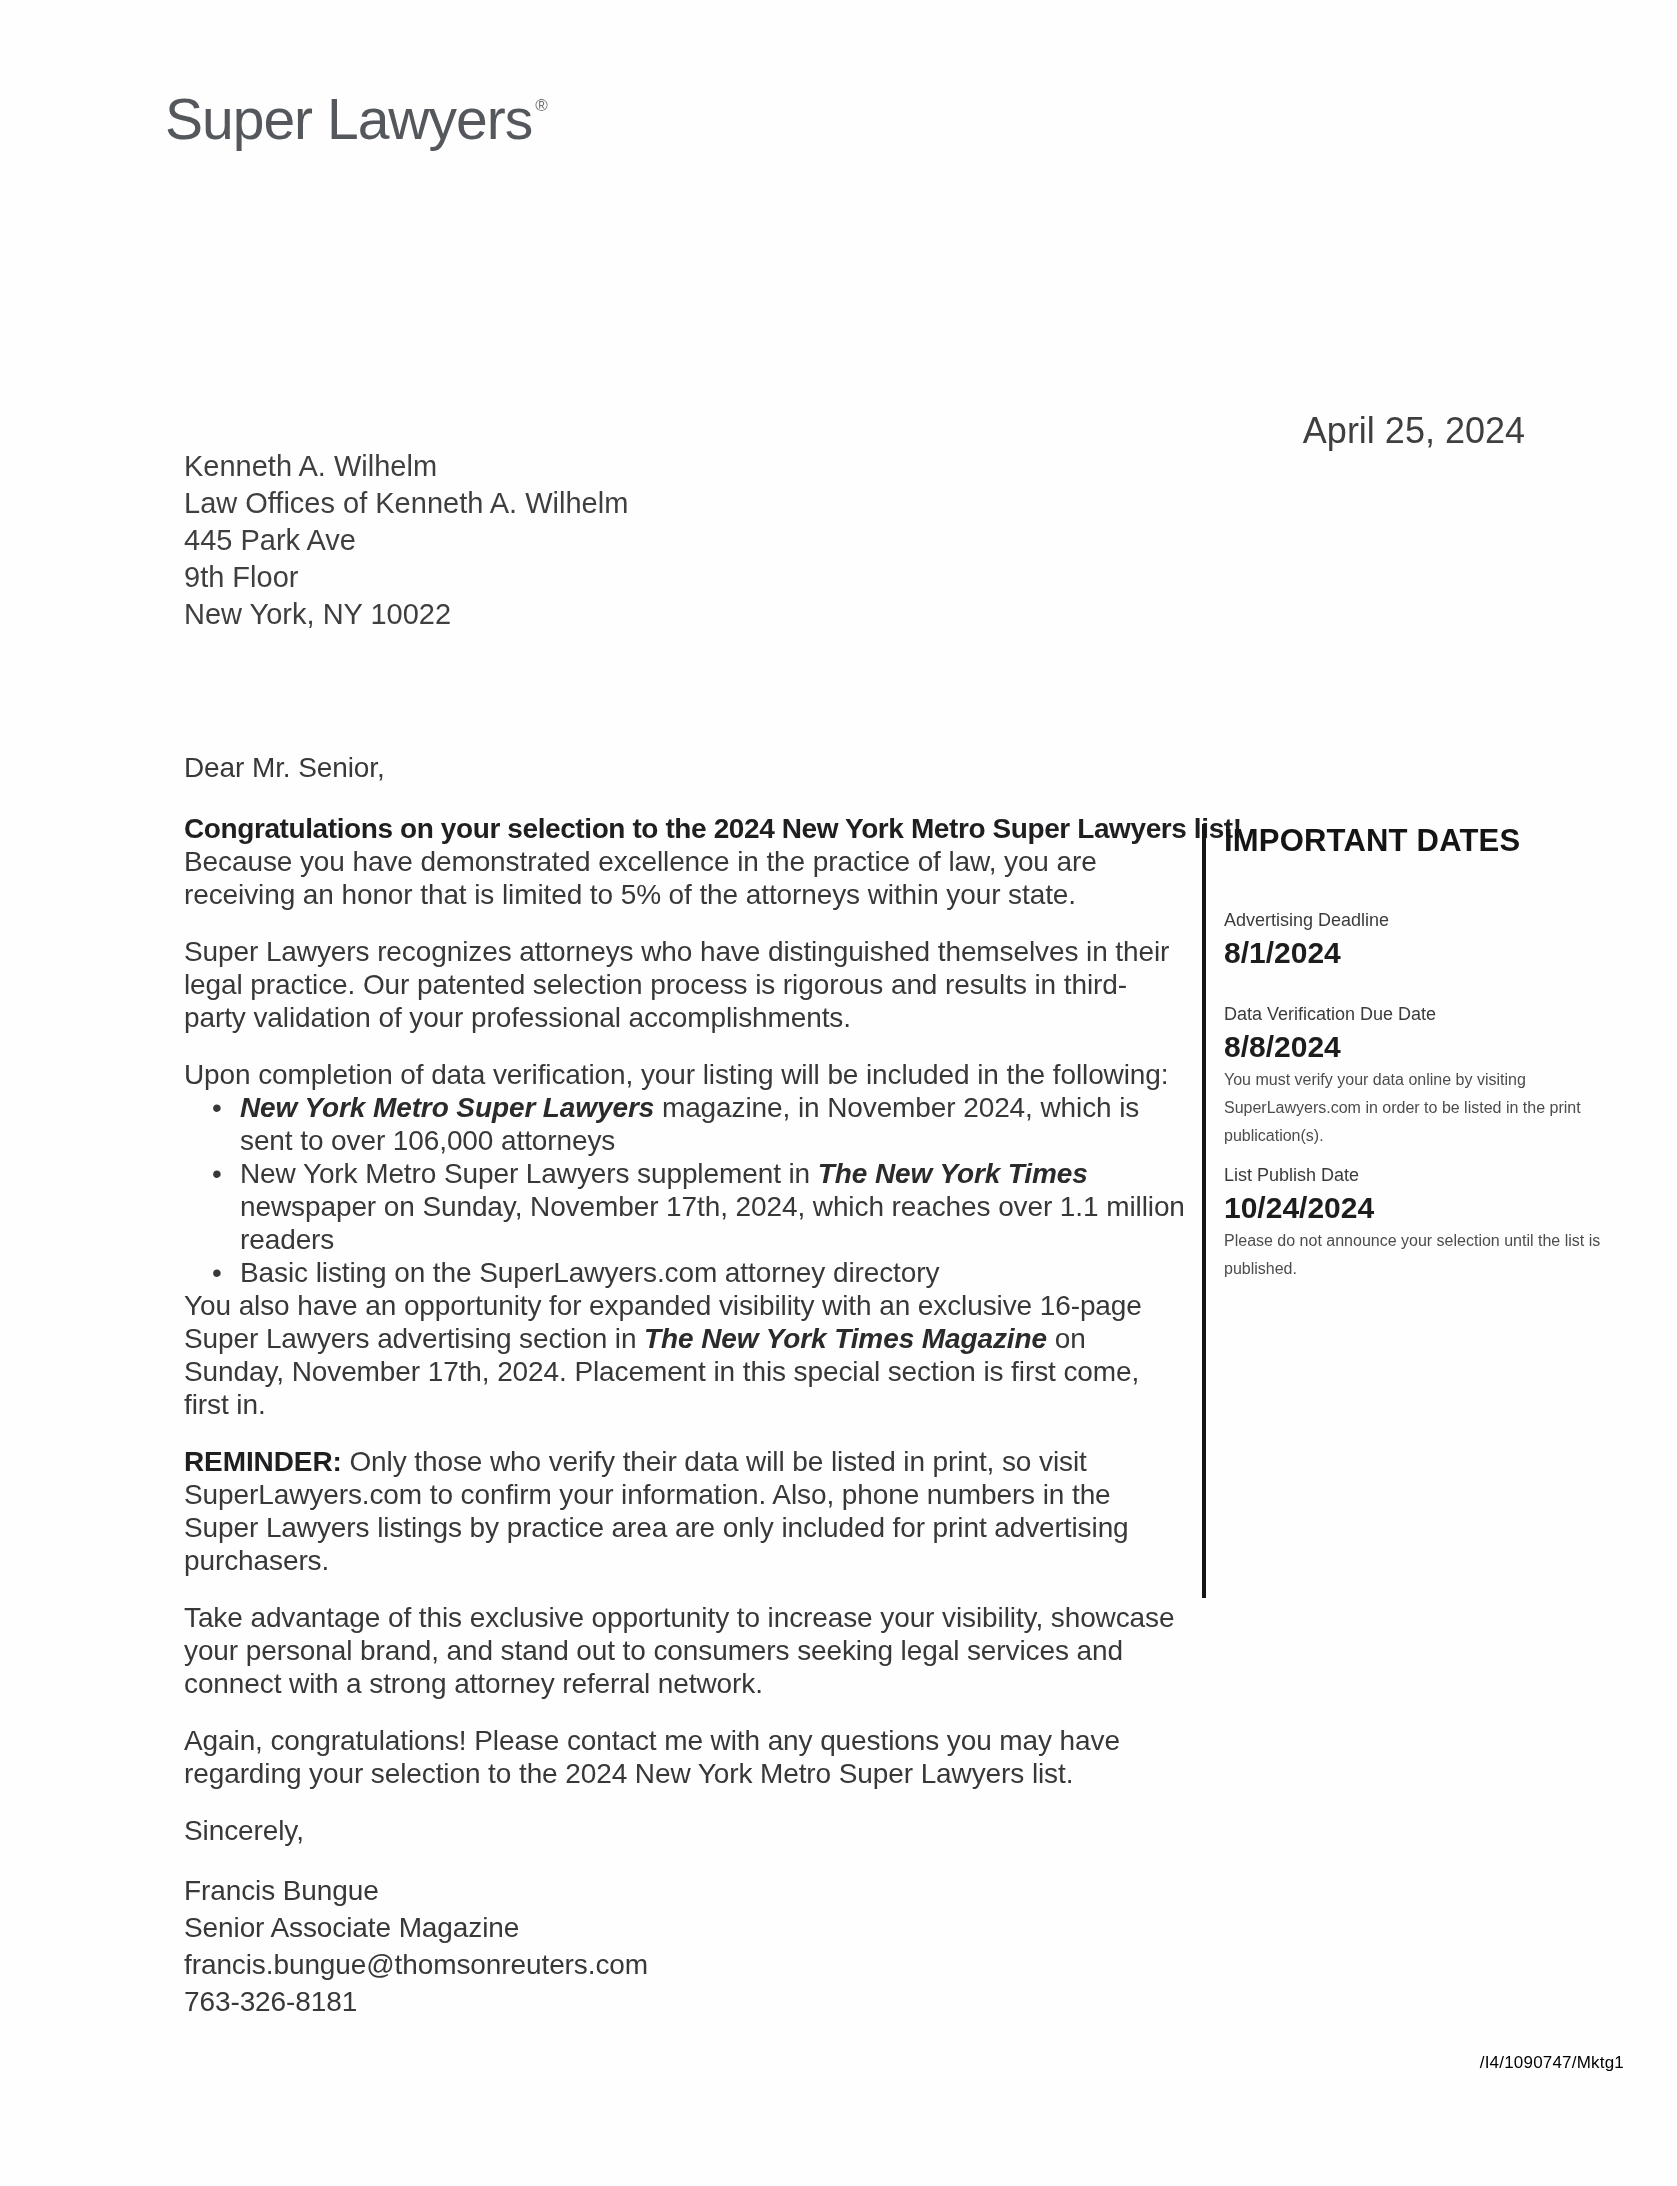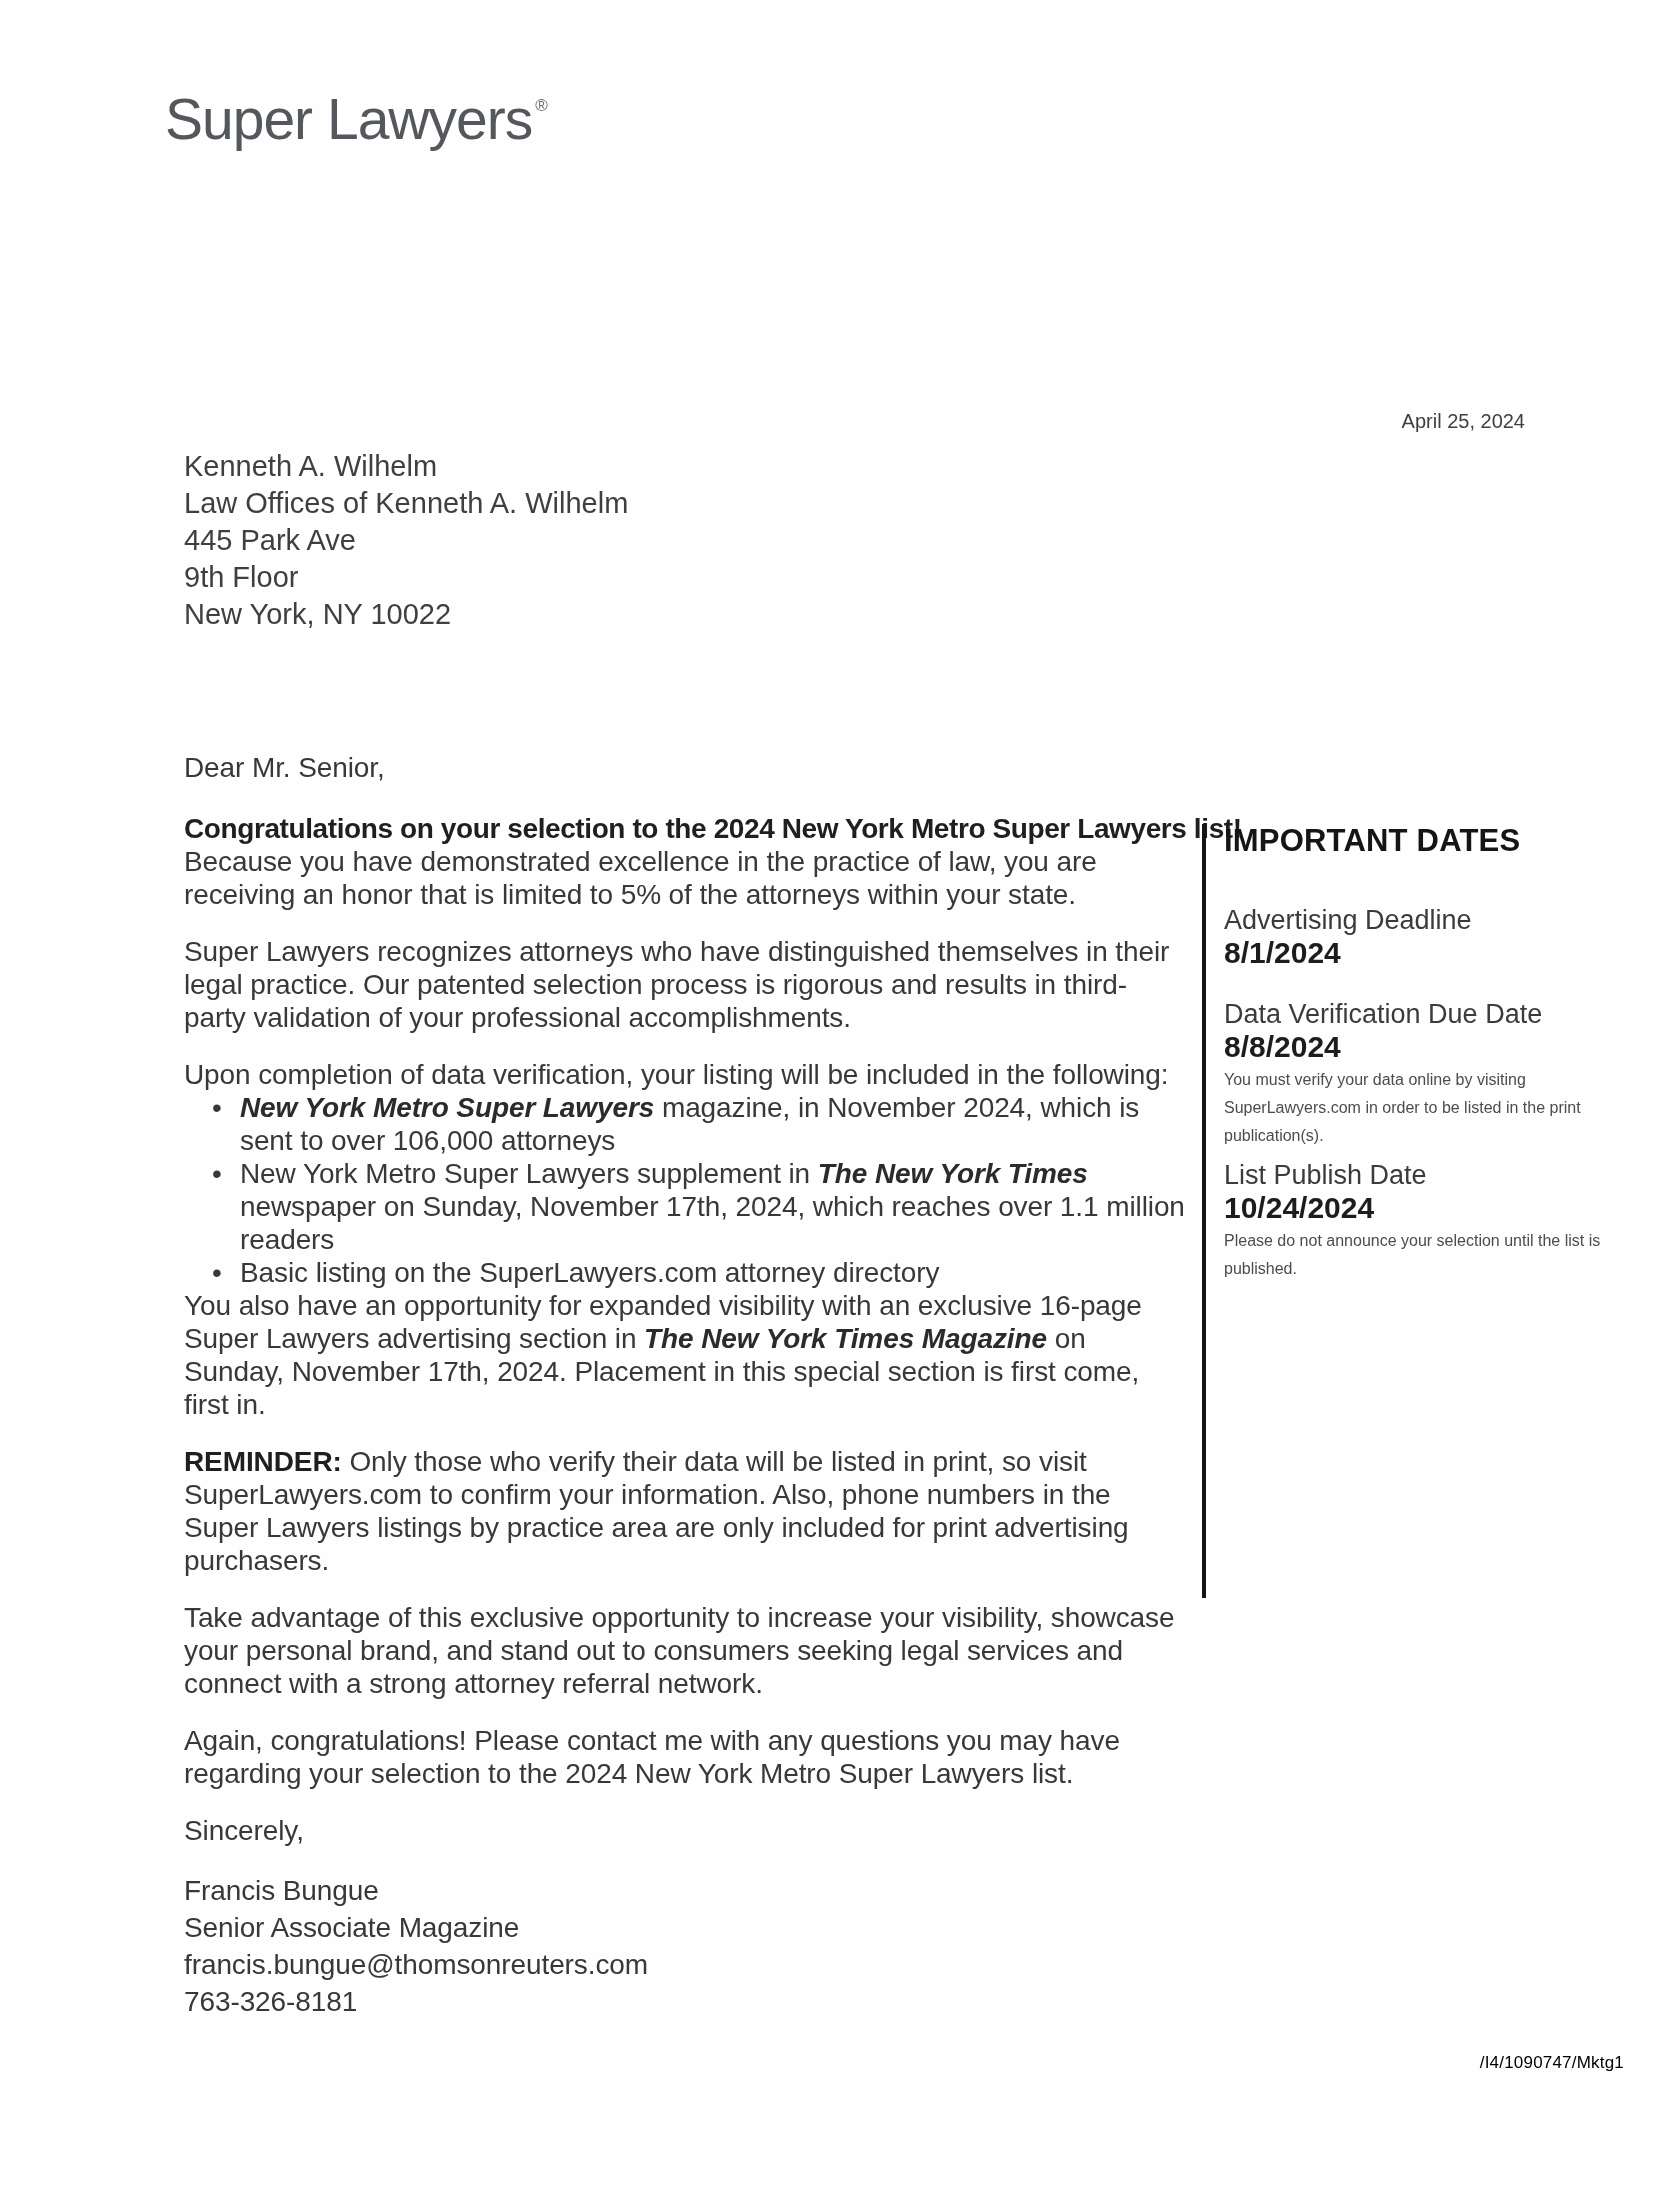--- a/index.html
+++ b/index.html
@@ -14,21 +14,21 @@
   
   .logo{
     position:absolute;left:165px;top:86px;
     font-size:57px;letter-spacing:-1px;
     color:#54575c;font-weight:400;
   }
   .logo .reg{font-size:17px;vertical-align:28px;letter-spacing:0;margin-left:3px;color:#6a6d72;}
   
   .letter-date{
     position:absolute;right:153px;top:410px;
-    font-size:20px;color:#3f3f42;
+    font-size:36px;color:#3f3f42;
   }
   
   .address{
     position:absolute;left:184px;top:448px;
     font-size:29px;line-height:37px;color:#3f3f42;
   }
   
   .main{
     position:absolute;left:184px;top:751px;width:1003px;
     font-size:28px;line-height:33px;letter-spacing:-0.1px;
@@ -54,21 +54,21 @@
   }
   .sidebar{
     position:absolute;left:1224px;top:822px;width:430px;
   }
   .sidebar-title{
     font-size:31px;font-weight:bold;color:#151517;
     letter-spacing:0.2px;line-height:38px;margin:0 0 44px 0;
   }
   .sb-item{margin-bottom:28px;}
   .sb-item.tight{margin-bottom:9px;}
-  .sb-label{font-size:27px;line-height:32px;color:#3b3b3e;}
+  .sb-label{font-size:18px;line-height:32px;color:#3b3b3e;}
   .sb-date{font-size:30px;line-height:34px;font-weight:bold;color:#1d1d1f;}
   .sb-note{font-size:16px;line-height:28px;color:#4c4c4f;margin-top:2px;}
   
   .footer-code{
     position:absolute;right:54px;top:2053px;
     font-size:17px;color:#000000;letter-spacing:0.2px;
   }
 </style>
 </head>
 <body>

